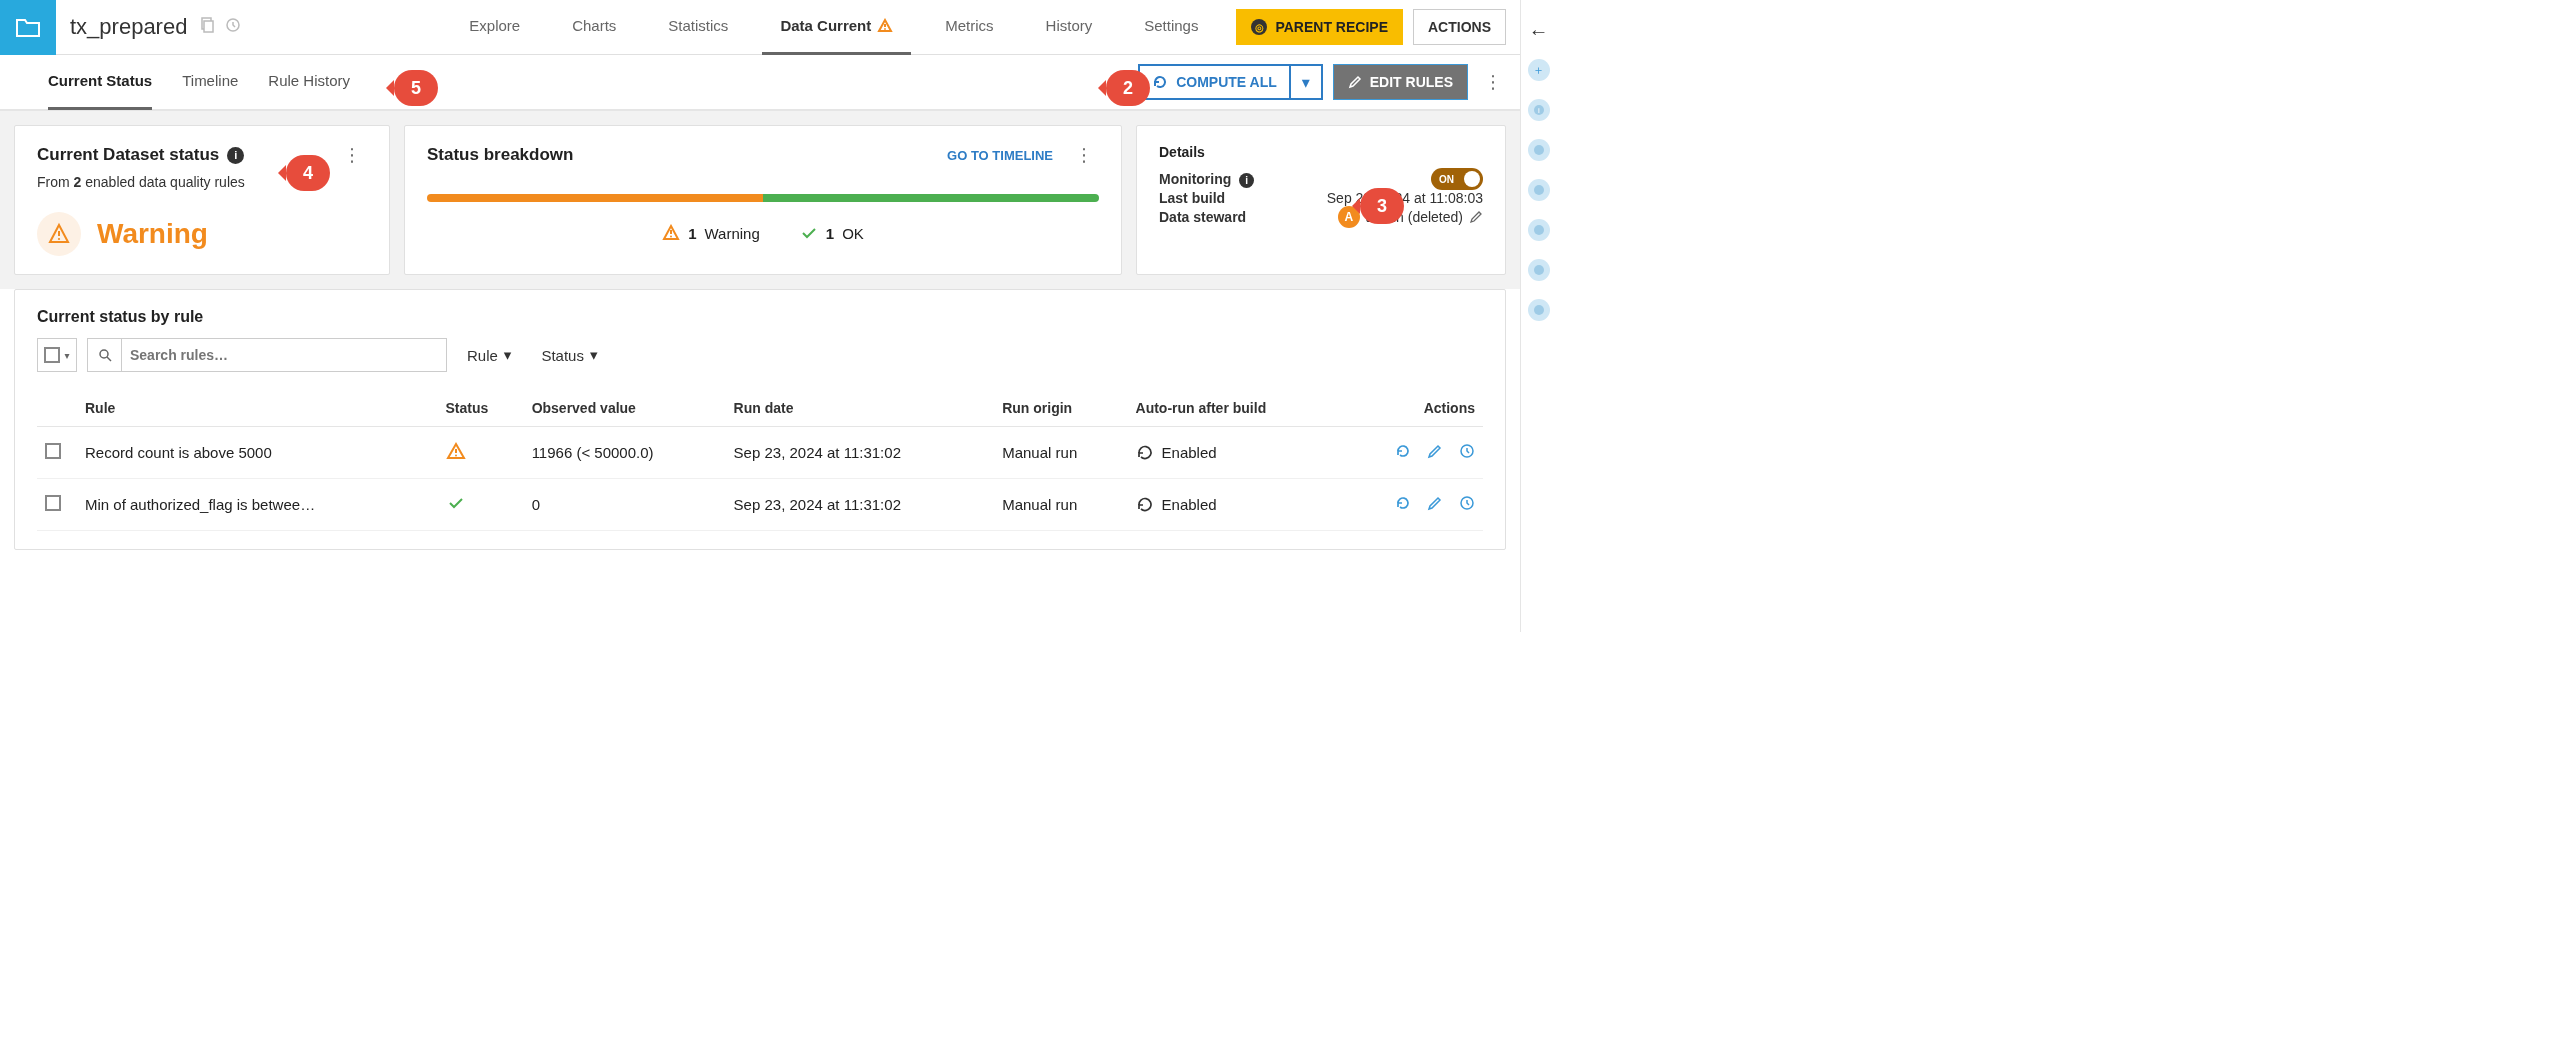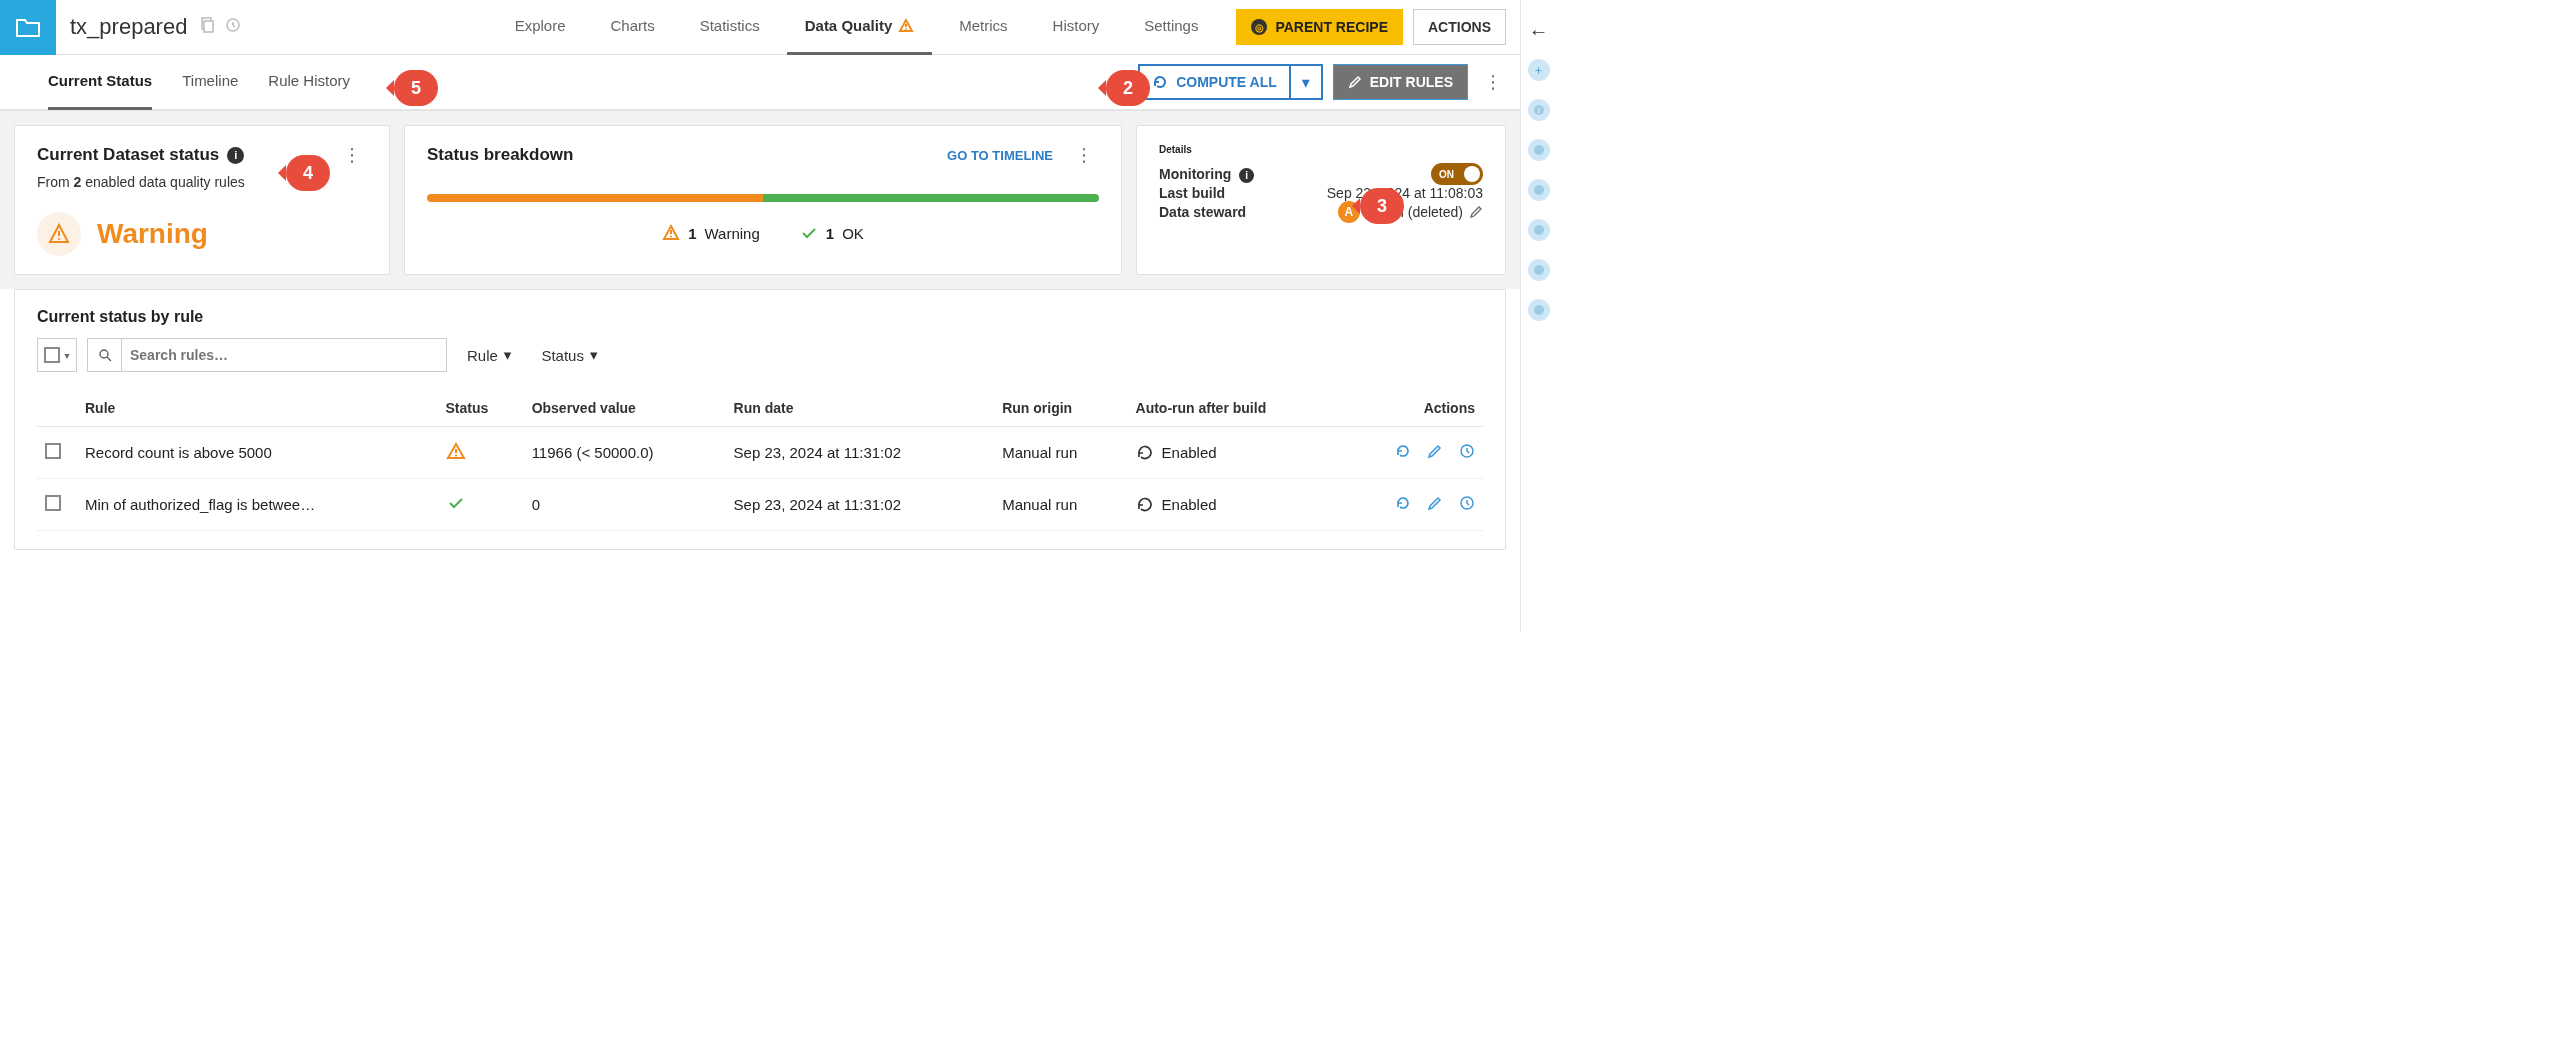--- a/index.html
+++ b/index.html
@@ -4,21 +4,21 @@
 <style>
 * { box-sizing: border-box; margin: 0; padding: 0; }
 body { font-family: -apple-system, BlinkMacSystemFont, "Segoe UI", Helvetica, Arial, sans-serif; color: #222; background: #fff; }
 .root { width: 1556px; height: 632px; position: relative; }
 
 
 .topbar { height: 55px; display: flex; align-items: center; border-bottom: 1px solid #e0e0e0; }
 .folder-tile { width: 56px; height: 55px; background: #28a9dd; display: flex; align-items: center; justify-content: center; }
 .dataset-title { font-size: 22px; font-weight: 500; margin-left: 14px; color: #333; }
 .title-icons { display: flex; align-items: center; gap: 10px; margin-left: 12px; color: #bbb; }
-.top-tabs { display: flex; margin-left: auto; gap: 9px; height: 55px; align-items: stretch; }
+.top-tabs { display: flex; margin-left: auto; gap: 16px; height: 55px; align-items: stretch; }
 .top-tab { padding: 0 18px; display: flex; align-items: center; font-size: 15px; color: #666; border-bottom: 3px solid transparent; cursor: pointer; gap: 6px; }
 .top-tab.active { color: #333; font-weight: 600; border-bottom-color: #666; }
 .top-actions { display: flex; align-items: center; gap: 10px; margin-left: 20px; margin-right: 14px; }
 .btn { height: 36px; padding: 0 14px; border: 1px solid #ccc; background: #fff; font-size: 14px; font-weight: 700; display: inline-flex; align-items: center; gap: 8px; cursor: pointer; }
 .btn.parent { background: #f9bd00; border-color: #f9bd00; color: #222; }
 .btn.parent .circle { width: 16px; height: 16px; border-radius: 50%; background: #333; display: inline-flex; align-items: center; justify-content: center; color: #f9bd00; font-size: 10px; }
 .btn.actions { color: #333; }
 
 
 .subrow { display: flex; align-items: center; height: 56px; padding: 0 12px; border-bottom: 2px solid #e5e5e5; position: relative; }
@@ -50,21 +50,21 @@
 
 .breakdown-head { display: flex; align-items: center; }
 .goto { color: #2d7cc5; font-weight: 700; font-size: 13px; margin-left: auto; cursor: pointer; }
 .bar { display: flex; height: 8px; border-radius: 4px; overflow: hidden; margin-top: 28px; }
 .bar .seg-warn { background: #f28b1e; width: 50%; }
 .bar .seg-ok { background: #4caf50; width: 50%; }
 .legend { display: flex; justify-content: center; gap: 40px; margin-top: 22px; font-size: 15px; }
 .legend .item { display: flex; align-items: center; gap: 8px; }
 .legend .n { font-weight: 700; }
 
-.details .label { font-size: 10px; font-weight: 700; margin-bottom: 8px; }
+.details .label { font-size: 14px; font-weight: 700; margin-bottom: 8px; }
 .details-row { display: flex; align-items: center; font-size: 14px; margin: 0 0; }
 .details-row .k { font-weight: 700; color: #333; }
 .details-row .v { margin-left: auto; color: #333; display: flex; align-items: center; gap: 6px; }
 .toggle { width: 52px; height: 22px; background: #a16207; border-radius: 11px; position: relative; display: flex; align-items: center; padding: 0 4px; cursor: pointer; }
 .toggle .txt { color: #fff; font-size: 10px; font-weight: 700; margin-left: 4px; }
 .toggle .knob { width: 16px; height: 16px; border-radius: 50%; background: #fff; position: absolute; right: 3px; }
 .avatar { width: 22px; height: 22px; border-radius: 50%; background: #f28b1e; color: #fff; font-size: 12px; font-weight: 700; display: inline-flex; align-items: center; justify-content: center; }
 
 
 .rules-sec { background: #fff; border: 1px solid #e0e0e0; margin: 0 14px 14px; padding: 18px 22px; border-radius: 2px; }
@@ -122,21 +122,21 @@
       <span><svg width="16" height="16" viewBox="0 0 16 16">
               <circle cx="8" cy="8" r="6" fill="none" stroke="#bbb" stroke-width="1.5"></circle>
               <path d="M8 5 v3 l2 2" stroke="#bbb" stroke-width="1.5" fill="none"></path>
             </svg></span>
     </div>
     <div class="top-tabs">
       <div class="top-tab">Explore</div>
       <div class="top-tab">Charts</div>
       <div class="top-tab">Statistics</div>
       <div class="top-tab active">
-        <span>Data Quality</span>
+        <span>Data Current</span>
         <svg width="16" height="16" viewBox="0 0 16 16">
               <path class="warn-tri" d="M8 2 L14 13 H2 Z"></path>
               <line x1="8" y1="6" x2="8" y2="9" stroke="#f28b1e" stroke-width="2"></line>
               <circle cx="8" cy="11" r="0.9" fill="#f28b1e"></circle>
             </svg>
       </div>
       <div class="top-tab">Metrics</div>
       <div class="top-tab">History</div>
       <div class="top-tab">Settings</div>
     </div>

